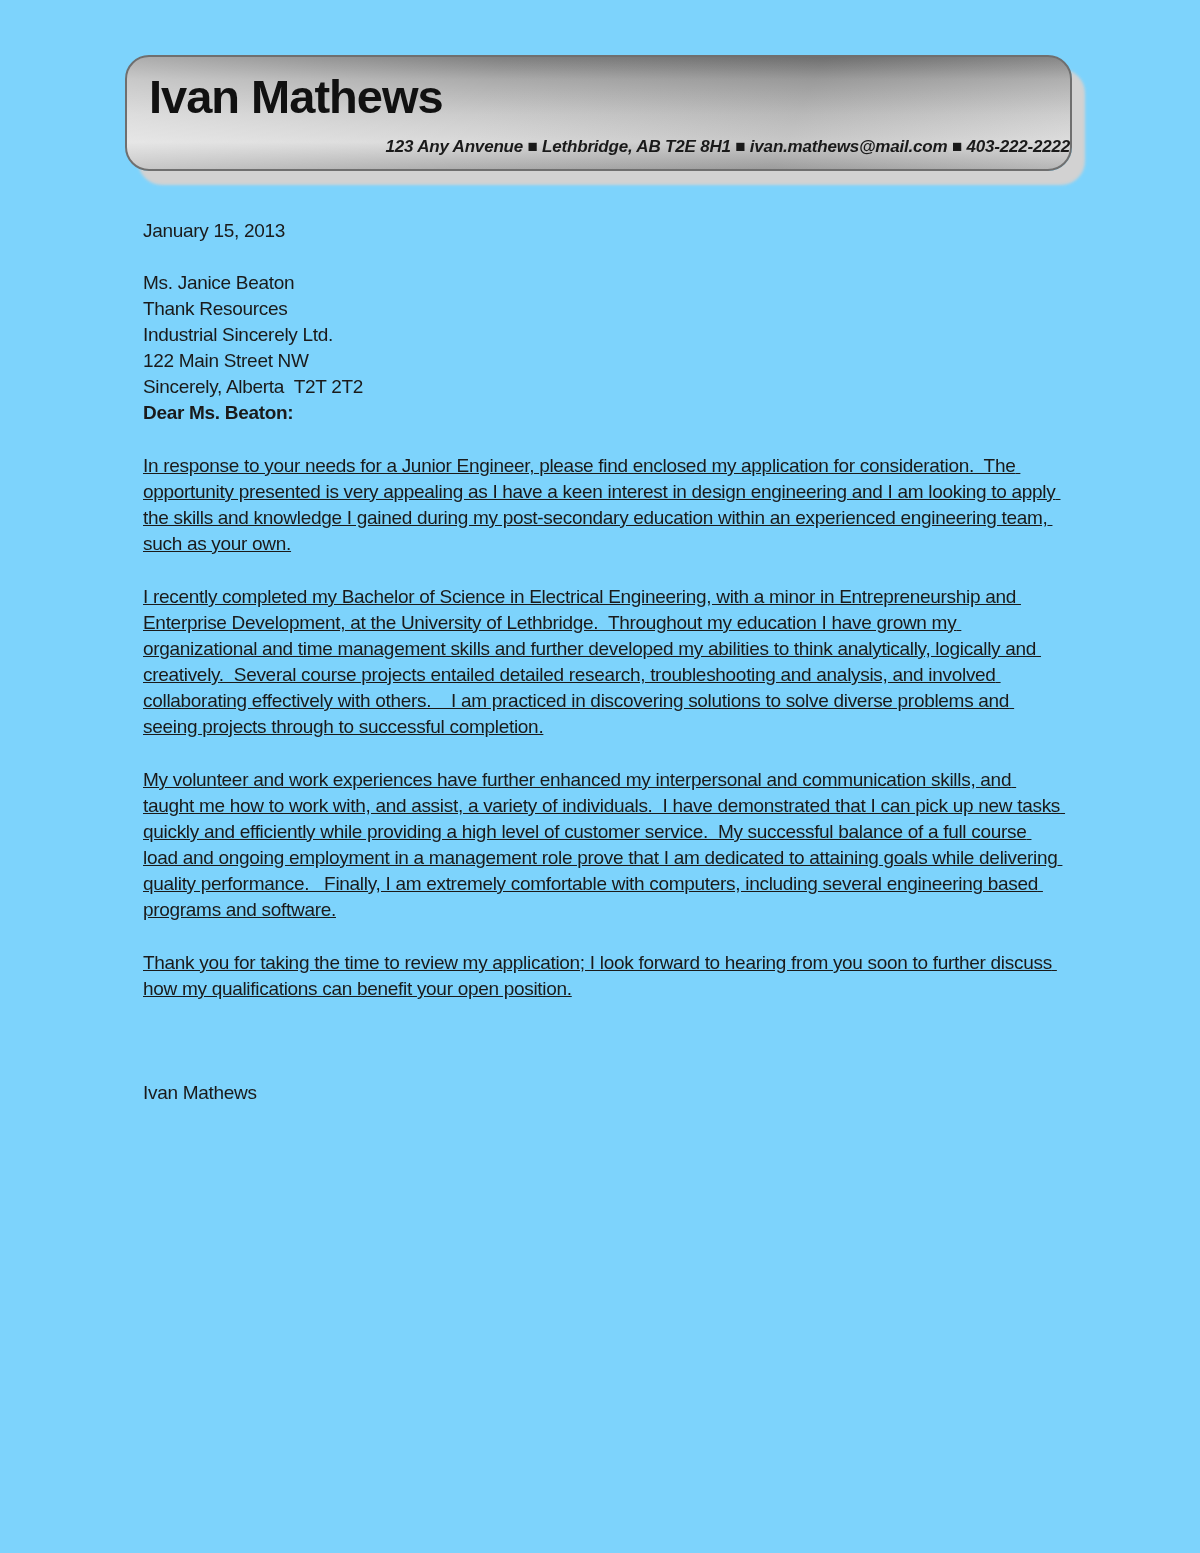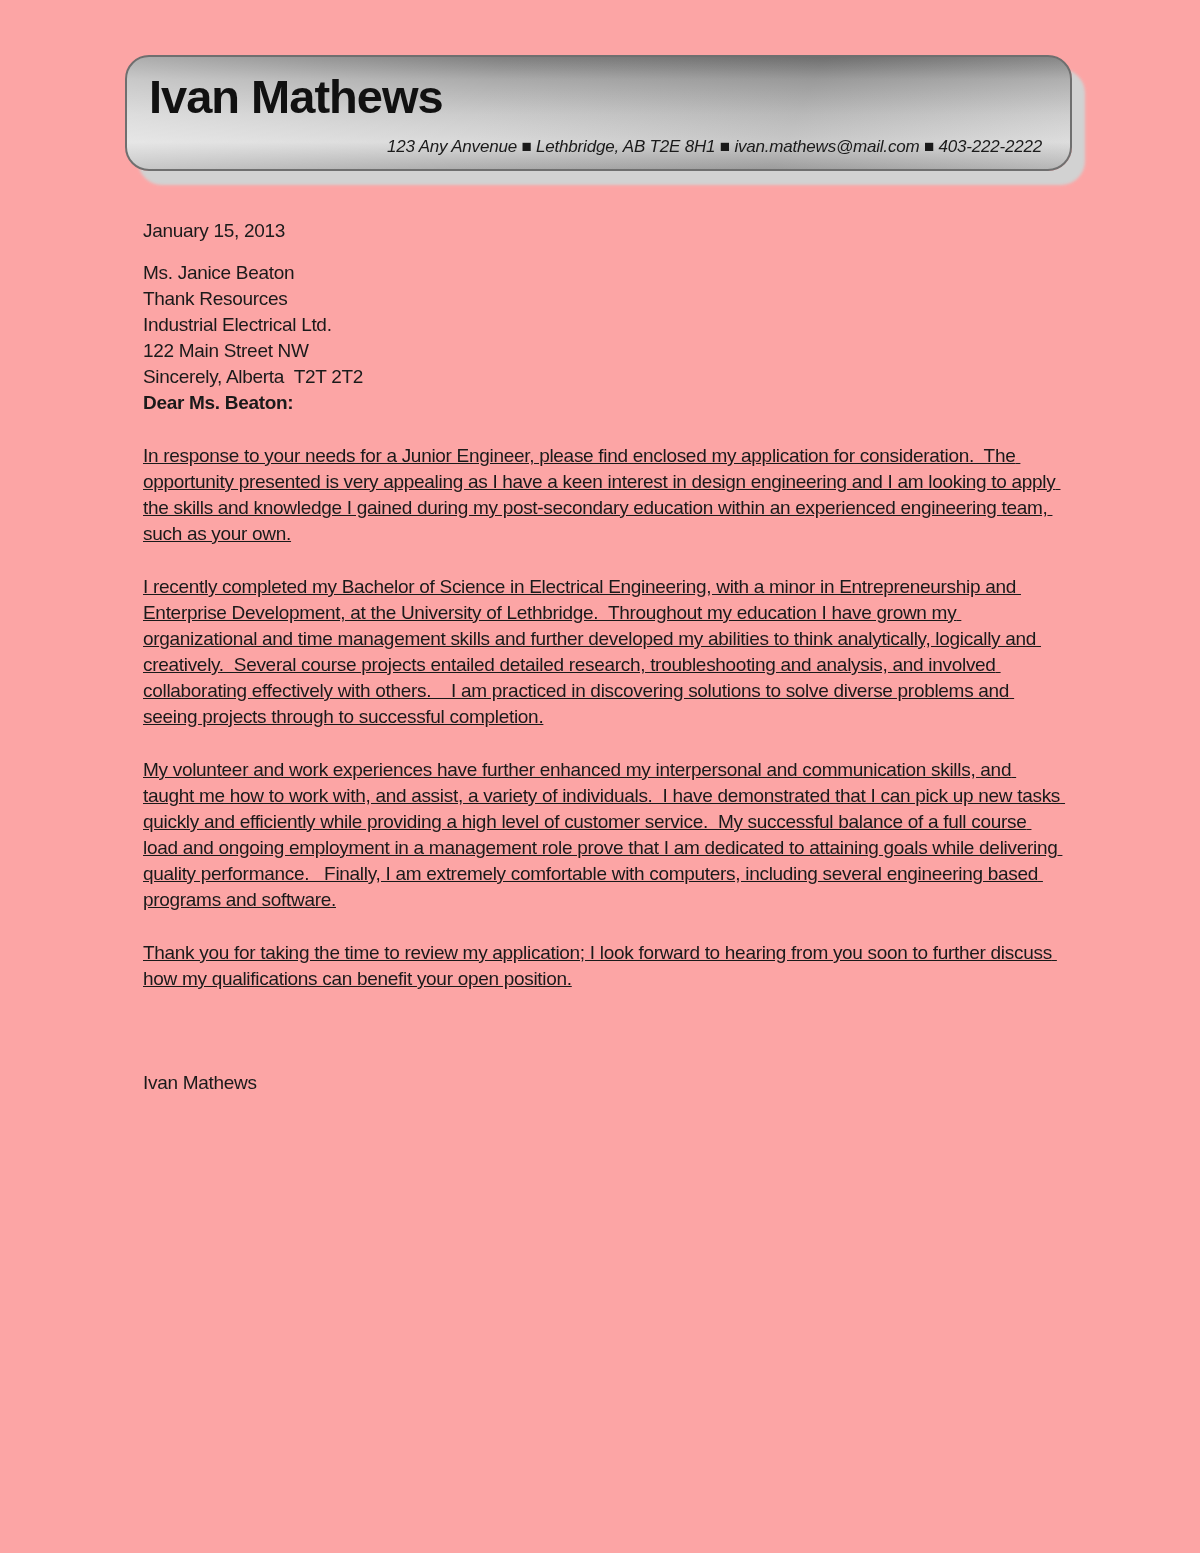--- a/index.html
+++ b/index.html
@@ -3,21 +3,21 @@
 <meta charset="utf-8">
 <style>
   * { margin: 0; padding: 0; box-sizing: border-box; }
   html, body { background: #ffffff; }
   body { font-family: "Liberation Sans", sans-serif; }
 
   .page {
     position: relative;
     width: 1200px;
     height: 1553px;
-    background: #fca5a5;
+    background: #7dd3fc;
     overflow: hidden;
   }
 
   
   .plaque {
     position: absolute;
     left: 125px;
     top: 55px;
     width: 947px;
     height: 116px;
@@ -32,44 +32,44 @@
     position: absolute;
     left: 22px;
     top: 12px;
     font-size: 47px;
     font-weight: bold;
     color: #111111;
     letter-spacing: -1px;
   }
   .plaque-contact {
     position: absolute;
-    right: 28px;
+    right: 0;
     bottom: 12px;
     font-size: 17px;
     font-style: italic;
-    font-weight: 400;
+    font-weight: 700;
     color: #1a1a1a;
     letter-spacing: -0.2px;
   }
 
   
   .letter {
     position: absolute;
     left: 143px;
     top: 218px;
     width: 920px;
     font-size: 19px;
     line-height: 26px;
     color: #1a1a1a;
     letter-spacing: -0.3px;
   }
   .letter .para { white-space: pre-wrap; }
 
   .date-line { }
-  .recipient-block { margin-top: 16px; }
+  .recipient-block { margin-top: 26px; }
   .salutation { font-weight: bold; }
   .body-para { margin-top: 27px; text-decoration: underline; }
   .closing { margin-top: 62px; }
   .signature-block { margin-top: 78px; }
 </style>
 </head>
 <body>
 
 <div class="page">
 
@@ -78,21 +78,21 @@
     <div class="plaque-contact">123 Any Anvenue ■ Lethbridge, AB T2E 8H1 ■ ivan.mathews@mail.com ■ 403-222-2222</div>
   </div>
 
   <div class="letter">
 
     <div class="date-line">January 15, 2013</div>
 
     <div class="recipient-block">
       <div>Ms. Janice Beaton</div>
       <div>Thank Resources</div>
-      <div>Industrial Electrical Ltd.</div>
+      <div>Industrial Sincerely Ltd.</div>
       <div>122 Main Street NW</div>
       <div class="para">Sincerely, Alberta  T2T 2T2</div>
     </div>
 
     <div class="salutation">Dear Ms. Beaton:</div>
 
     <div class="body-para para">In response to your needs for a Junior Engineer, please find enclosed my application for consideration.  The opportunity presented is very appealing as I have a keen interest in design engineering and I am looking to apply the skills and knowledge I gained during my post-secondary education within an experienced engineering team, such as your own.</div>
 
     <div class="body-para para">I recently completed my Bachelor of Science in Electrical Engineering, with a minor in Entrepreneurship and Enterprise Development, at the University of Lethbridge.  Throughout my education I have grown my organizational and time management skills and further developed my abilities to think analytically, logically and creatively.  Several course projects entailed detailed research, troubleshooting and analysis, and involved collaborating effectively with others.    I am practiced in discovering solutions to solve diverse problems and seeing projects through to successful completion.</div>
 

